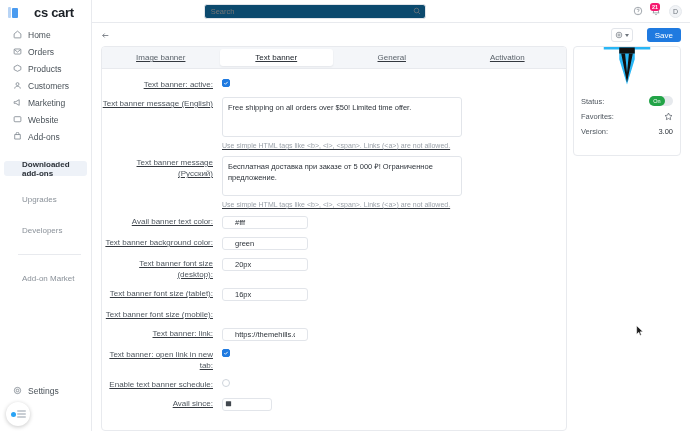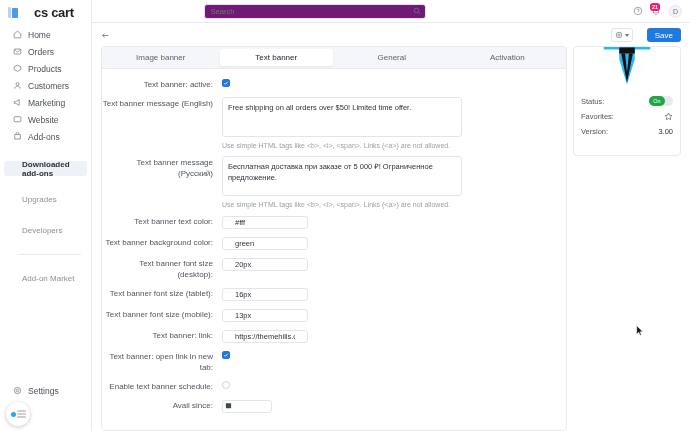--- a/index.html
+++ b/index.html
@@ -73,21 +73,21 @@
   }
   .search-wrap {
     width: 222px; margin: 0 auto; position: relative;
     display: flex; align-items: center;
   }
   .search-input {
     width: 100%; height: 15px;
     border: 1px solid #e2e5ea; border-radius: 3px;
     font-size: 7.5px; color: #9aa1a9;
     padding: 0 16px 0 6px;
-    font-family: inherit; background: #701a75; outline: none;
+    font-family: inherit; background: #0c4a6e; outline: none;
   }
   .search-ico { position: absolute; right: 5px; color: #6d757d; display: flex; }
   .search-ico svg { width: 8px; height: 8px; }
 
   .top-actions { display: flex; align-items: center; gap: 8px; margin-left: auto; }
   .help-ico { color: #8d949b; display: flex; cursor: pointer;}
   .help-ico svg { width: 10px; height: 10px; }
   .notif { position: relative; cursor: pointer; display: flex; }
   .notif svg { width: 10px; height: 10px; color: #8d949b;}
   .notif-badge {
@@ -124,21 +124,21 @@
     display: flex; align-items: center; justify-content: center;
     border: none; cursor: pointer; font-family: inherit;
   }
 
   
   .content { flex: 1; display: flex; gap: 6px; padding: 0 9px 0 9px; min-height: 0; overflow: hidden; }
   .panel {
     flex: 1; min-width: 0;
     border: 1px solid #e8eaee; border-radius: 4px;
     background: #fff; overflow: hidden;
-    display: flex; flex-direction: column;
+    display: flex; flex-direction: column; text-decoration: underline;
   }
   .tabs {
     display: flex; background: #f4f6f9; border-bottom: 1px solid #e8eaee;
     padding: 2px; gap: 2px; flex: none;
   }
   .tab {
     flex: 1; text-align: center; font-size: 8px; color: #5b636b;
     padding: 4px 0; border-radius: 3px; cursor: pointer;
   }
   .tab.active { background: #ffffff; color: #20262d; box-shadow: 0 1px 2px rgba(22,30,40,.07); }
@@ -425,21 +425,21 @@
 
           <div class="row">
             <div class="row-label">Text banner message (Русский)</div>
             <div class="row-field">
               <textarea class="ta" style="">Бесплатная доставка при заказе от 5 000 ₽! Ограниченное предложение.</textarea>
               <div class="hint">Use simple HTML tags like &lt;b&gt;, &lt;i&gt;, &lt;span&gt;. Links (&lt;a&gt;) are not allowed.</div>
             </div>
           </div>
 
           <div class="row">
-            <div class="row-label">Text banner text color:</div>
+            <div class="row-label">Avail banner text color:</div>
             <div class="row-field">
               <input class="tf" value="#fff" style="">
             </div>
           </div>
 
           <div class="row">
             <div class="row-label">Text banner background color:</div>
             <div class="row-field">
               <input class="tf" value="green" style="">
             </div>
@@ -455,23 +455,20 @@
 
           <div class="row">
             <div class="row-label">Text banner font size (tablet):</div>
             <div class="row-field">
               <input class="tf" value="16px" style="">
             </div>
           </div>
 
           <div class="row">
             <div class="row-label">Text banner font size (mobile):</div>
-            <div class="row-field">
-              <input class="tf" value="13px" style="">
-            </div>
           </div>
 
           <div class="row">
             <div class="row-label">Text banner: link:</div>
             <div class="row-field">
               <input class="tf wide" value="https://themehills.com/documen" style="">
             </div>
           </div>
 
           <div class="row">

